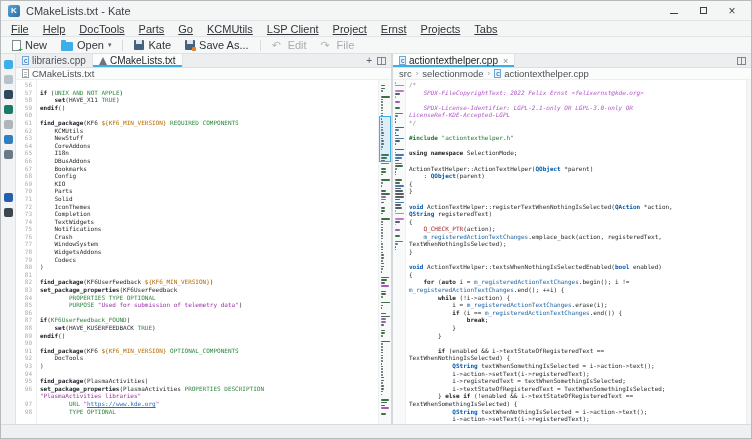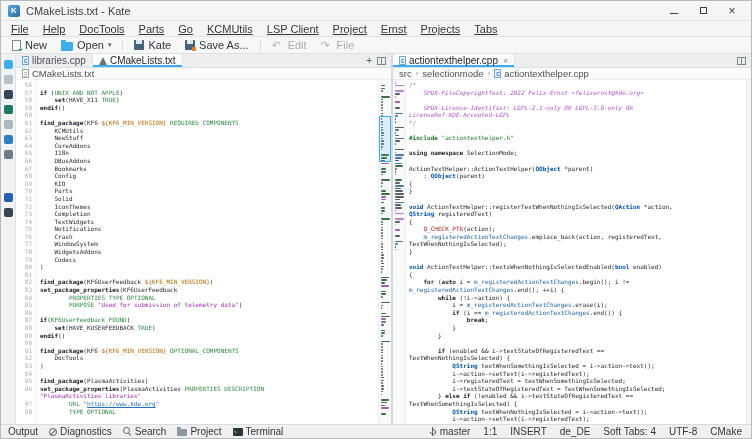--- a/index.html
+++ b/index.html
@@ -579,59 +579,14 @@
             <div class="code-line">            <span class="c-type">QString</span> textWhenNothingIsSelected = i-&gt;action-&gt;text();</div>
             <div class="code-line">            i-&gt;action-&gt;setText(i-&gt;registeredText);</div>
             <div class="code-line">            i-&gt;registeredText = textWhenNothingIsSelected;</div>
           </div>
         <div class="scrollgutter"></div>
       </div>
     </div>
   </div>
 
   <div class="statusbar">
-    <div class="sb-left">
-        <div class="sb-item">
-          <span class="sb-label">Output</span>
-        </div>
-        <div class="sb-item">
-          <span class="icn i-diagnostics-icon"></span>
-          <span class="sb-label">Diagnostics</span>
-        </div>
-        <div class="sb-item">
-          <span class="icn i-search-icon"></span>
-          <span class="sb-label">Search</span>
-        </div>
-        <div class="sb-item">
-          <span class="icn i-project-icon"></span>
-          <span class="sb-label">Project</span>
-        </div>
-        <div class="sb-item">
-          <span class="icn i-terminal-icon"></span>
-          <span class="sb-label">Terminal</span>
-        </div>
-      </div>
-    <div class="sb-right">
-        <div class="sb-item">
-          <span class="icn i-branch-icon"></span>
-          <span class="sb-label">master</span>
-        </div>
-        <div class="sb-item">
-          <span class="sb-label">1:1</span>
-        </div>
-        <div class="sb-item">
-          <span class="sb-label">INSERT</span>
-        </div>
-        <div class="sb-item">
-          <span class="sb-label">de_DE</span>
-        </div>
-        <div class="sb-item">
-          <span class="sb-label">Soft Tabs: 4</span>
-        </div>
-        <div class="sb-item">
-          <span class="sb-label">UTF-8</span>
-        </div>
-        <div class="sb-item">
-          <span class="sb-label">CMake</span>
-        </div>
-      </div>
   </div>
 </div>
 
 </body></html>

